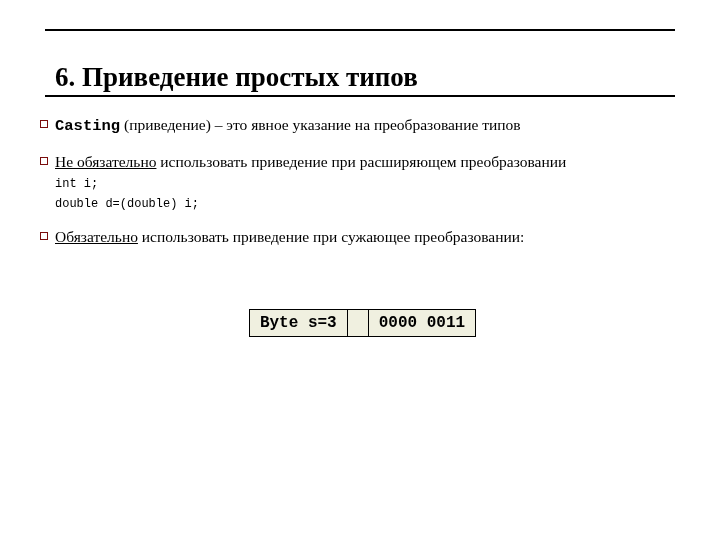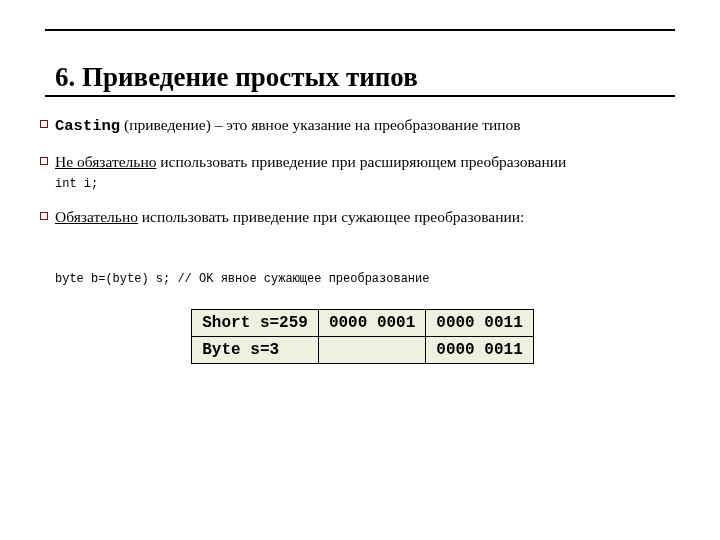--- a/index.html
+++ b/index.html
@@ -93,38 +93,33 @@
 
   <div class="para">
     <span class="bullet"></span>
     <span class="monobold">Casting</span><span> (приведение) – это явное указание на преобразование типов</span>
   </div>
 
   <div class="para">
     <span class="bullet"></span>
     <span class="b uline">Не обязательно</span><span> использовать приведение при расширяющем преобразовании</span><br>
     <span class="mono">int i;</span><br>
+    <span class="mono">double d=(double) i;</span>
   </div>
 
   <div class="para">
     <span class="bullet"></span>
     <span class="b uline">Обязательно</span><span> использовать приведение при сужающее преобразовании:</span><br>
     <br>
     <br>
-    <span class="mono">byte b=(byte) s;     // OK явное сужающее преобразование</span>
   </div>
 
   <div class="table-wrap">
     <table>
       <tbody>
-          <tr>
-        <td>Short s=259</td>
-        <td>0000 0001</td>
-        <td>0000 0011</td>
-      </tr>
       <tr>
         <td>Byte s=3</td>
         <td></td>
         <td>0000 0011</td>
       </tr>
     </tbody>
       </table>
   </div>
 
 </div>

